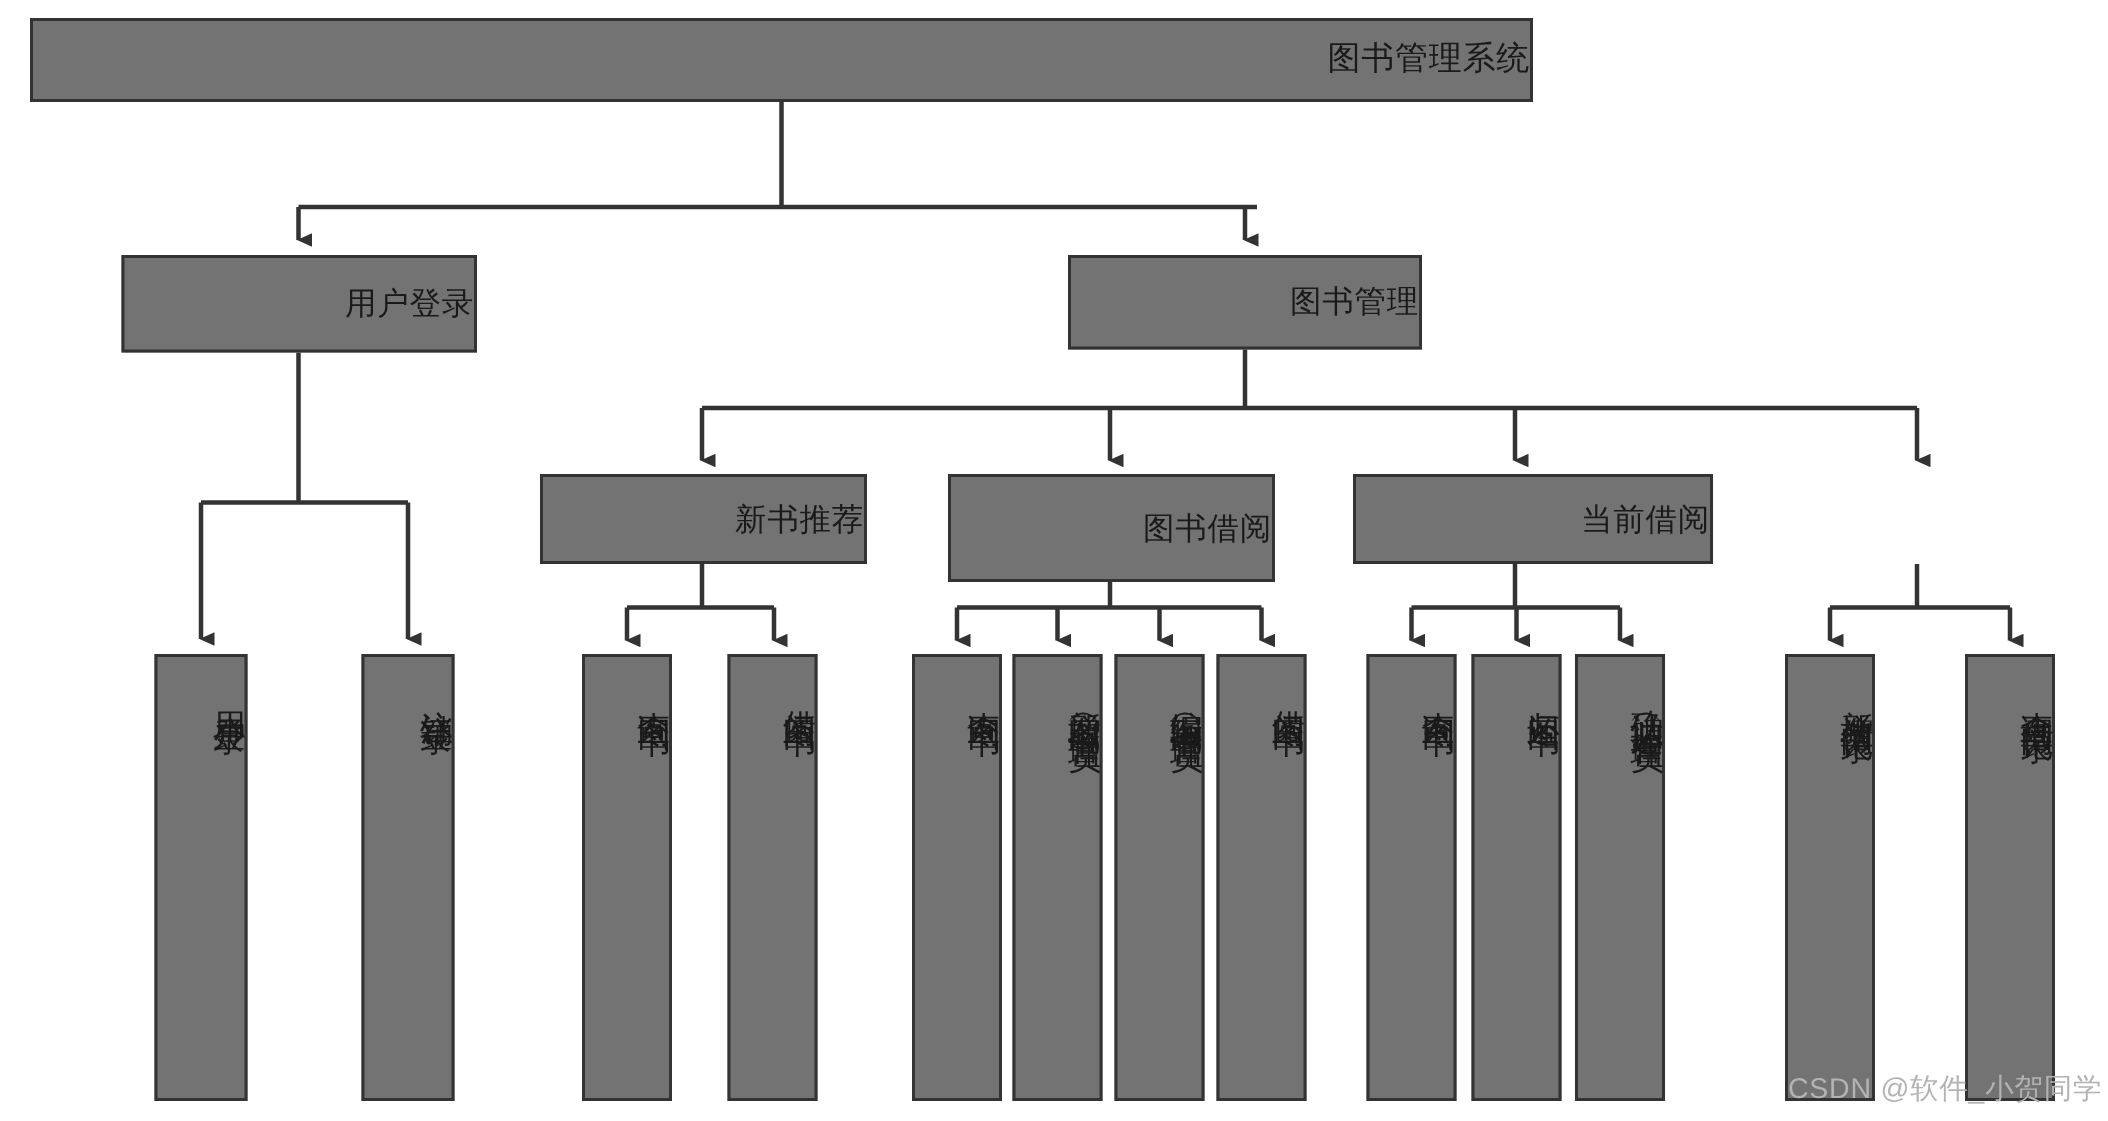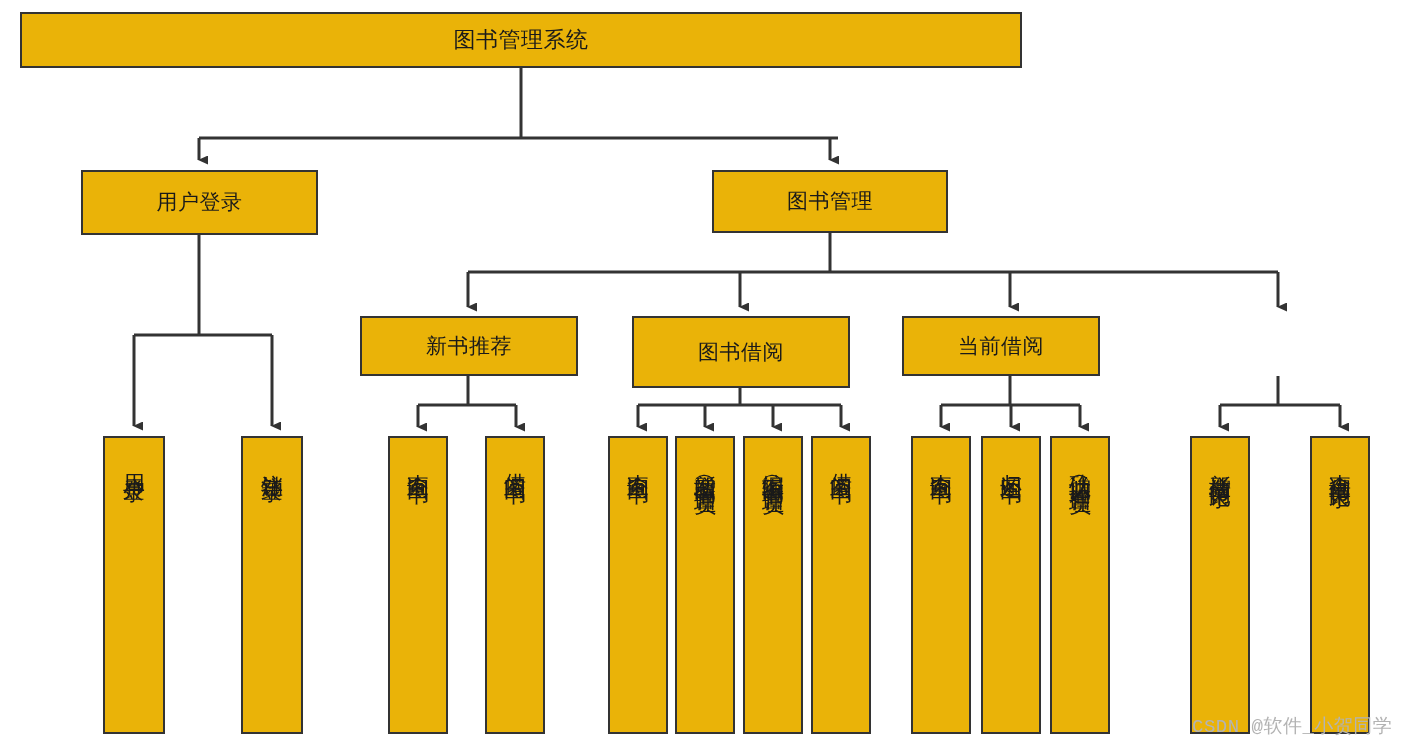--- a/index.html
+++ b/index.html
@@ -22,24 +22,24 @@
     left: 0;
     top: 0;
     width: 1405px;
     height: 747px;
     pointer-events: none;
   }
   .node {
     position: absolute;
     box-sizing: border-box;
     border: 2.5px solid #333333;
-    background: #eab308;
+    background: #737373;
     display: flex;
     align-items: center;
-    justify-content: center;
+    justify-content: flex-end;
     color: #1a1a1a;
   }
   .node .label {
     display: block;
     text-align: center;
     line-height: 1.18;
     letter-spacing: 0.5px;
   }
   .node.horiz .label {
     writing-mode: horizontal-tb;
@@ -57,21 +57,21 @@
     letter-spacing: 3px;
     white-space: nowrap;
   }
   .node.root .label { font-size: 22px; }
   .watermark {
     position: absolute;
     color: #b3b3b3;
     font-size: 19px;
     letter-spacing: 0.5px;
     white-space: nowrap;
-    font-family: Liberation Mono, monospace;
+    font-family: Liberation Sans, sans-serif;
   }
 </style>
 </head>
 <body>
 
 <div id="canvas">
 
   <svg class="edges" viewBox="0 0 1405 747">
     <defs>
       <marker id="arrowhead" markerWidth="9" markerHeight="10" refX="4.5" refY="9" orient="auto" markerUnits="userSpaceOnUse">
@@ -132,21 +132,21 @@
   <div class="node horiz" style="left:360px;top:316px;width:218px;height:60px;">
     <span class="label">新书推荐</span>
   </div>
 
   <div class="node horiz" style="left:712px;top:170px;width:236px;height:63px;">
     <span class="label">图书管理</span>
   </div>
   <div class="node horiz" style="left:632px;top:316px;width:218px;height:72px;">
     <span class="label">图书借阅</span>
   </div>
-  <div class="node horiz" style="left:902px;top:316px;width:198px;height:60px;">
+  <div class="node horiz" style="left:902px;top:316px;width:240px;height:60px;">
     <span class="label">当前借阅</span>
   </div>
 
   <div class="node vert" style="left:103px;top:436px;width:62px;height:298px;">
     <span class="label">用户登录</span>
   </div>
   <div class="node vert" style="left:241px;top:436px;width:62px;height:298px;">
     <span class="label">注销登录</span>
   </div>
 

